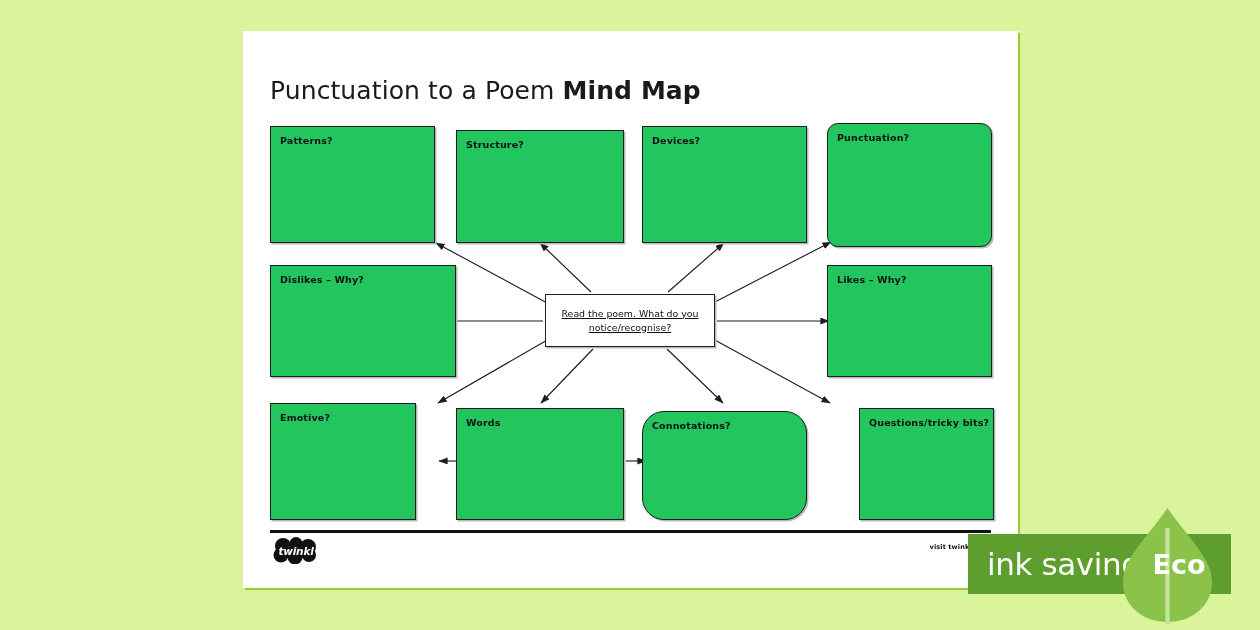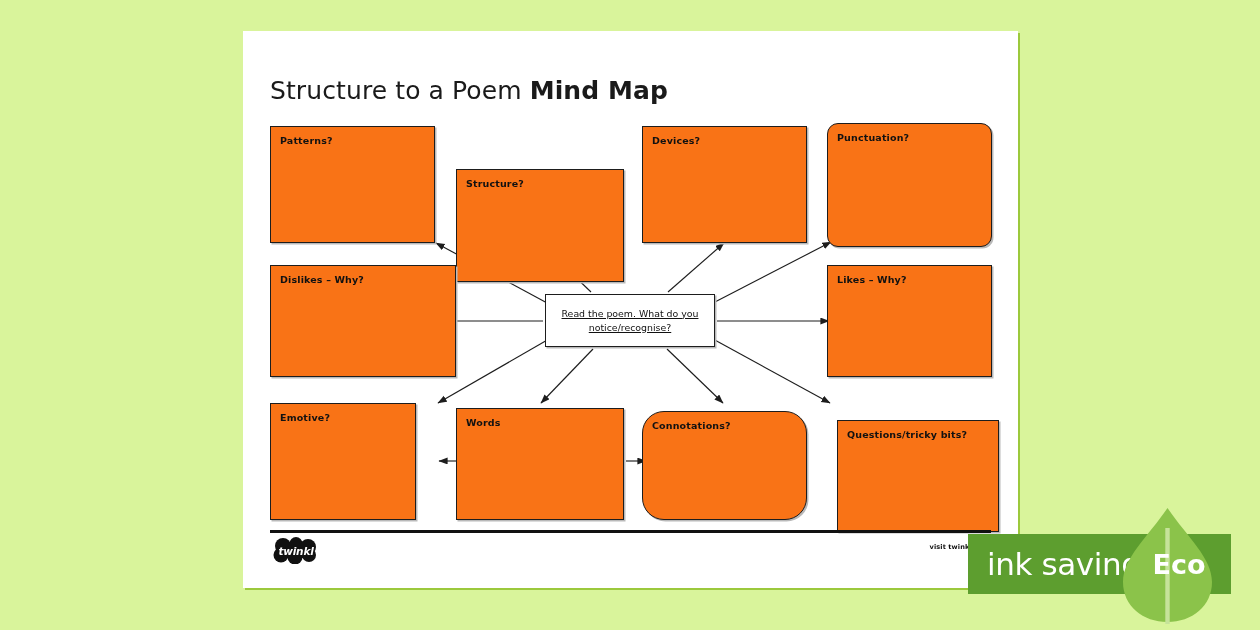--- a/index.html
+++ b/index.html
@@ -51,21 +51,21 @@
   }
   #arrow-layer {
     position: absolute;
     left: 0; top: 0;
     width: 775px; height: 557px;
     pointer-events: none;
   }
 
   .node {
     position: absolute;
-    background: #f97316;
+    background: #22c55e;
     border: 1.4px solid #1d1d1d;
     box-shadow: 1.5px 1.5px 0 0 #b9b9b9;
   }
   .node-label {
     position: absolute;
     left: 9px;
     top: 8px;
     font-size: 9.5px;
     font-weight: 700;
     color: #111111;
@@ -187,21 +187,21 @@
     font-weight: 700;
     z-index: 3;
   }
 </style>
 </head>
 <body>
 
 <div id="page">
 
   <div id="title">
-    <span class="light">Structure to a Poem </span><span class="bold">Mind Map</span>
+    <span class="light">Punctuation to a Poem </span><span class="bold">Mind Map</span>
   </div>
 
   <div id="map">
 
     <svg id="arrow-layer" viewBox="0 0 775 557">
       <defs>
         <marker id="ah" markerWidth="9" markerHeight="9" refX="7.5" refY="3" orient="auto" markerUnits="strokeWidth">
           <path d="M0,0 L8,3 L0,6 z" fill="#1d1d1d"></path>
         </marker>
       </defs>
@@ -229,21 +229,21 @@
 
         <line x1="217" y1="430" x2="196" y2="430"></line>
 
         <line x1="383" y1="430" x2="403" y2="430"></line>
       </g>
     </svg>
 
     <div class="node" style="left:27px;  top:95px;  width:165px; height:117px;">
       <span class="node-label">Patterns?</span>
     </div>
-    <div class="node" style="left:213px; top:99px;  width:168px; height:113px;margin-top:39px;">
+    <div class="node" style="left:213px; top:99px;  width:168px; height:113px;">
       <span class="node-label">Structure?</span>
     </div>
     <div class="node" style="left:399px; top:95px;  width:165px; height:117px;padding-left:44px;">
       <span class="node-label">Devices?</span>
     </div>
     <div class="node" style="left:584px; top:92px;  width:165px; height:124px;border-radius:11px;">
       <span class="node-label">Punctuation?</span>
     </div>
 
     <div class="node" style="left:27px;  top:234px; width:186px; height:112px;">
@@ -262,21 +262,21 @@
 
     <div class="node" style="left:27px;  top:372px; width:146px; height:117px;">
       <span class="node-label">Emotive?</span>
     </div>
     <div class="node" style="left:213px; top:377px; width:168px; height:112px;">
       <span class="node-label">Words</span>
     </div>
     <div class="node" style="left:399px; top:380px; width:165px; height:109px;border-radius:22px;">
       <span class="node-label">Connotations?</span>
     </div>
-    <div class="node" style="left:594px; top:377px; width:162px; height:112px;margin-top:12px;">
+    <div class="node" style="left:616px; top:377px; width:135px; height:112px;">
       <span class="node-label">Questions/tricky bits?</span>
     </div>
   </div>
 
   <div id="footer-rule"></div>
 
   <div id="twinkl-logo">
     <svg width="50" height="27" viewBox="0 0 50 27" style="position:absolute;left:0;top:0;">
       <g fill="#111111">
         <circle cx="12" cy="9" r="8"></circle>

